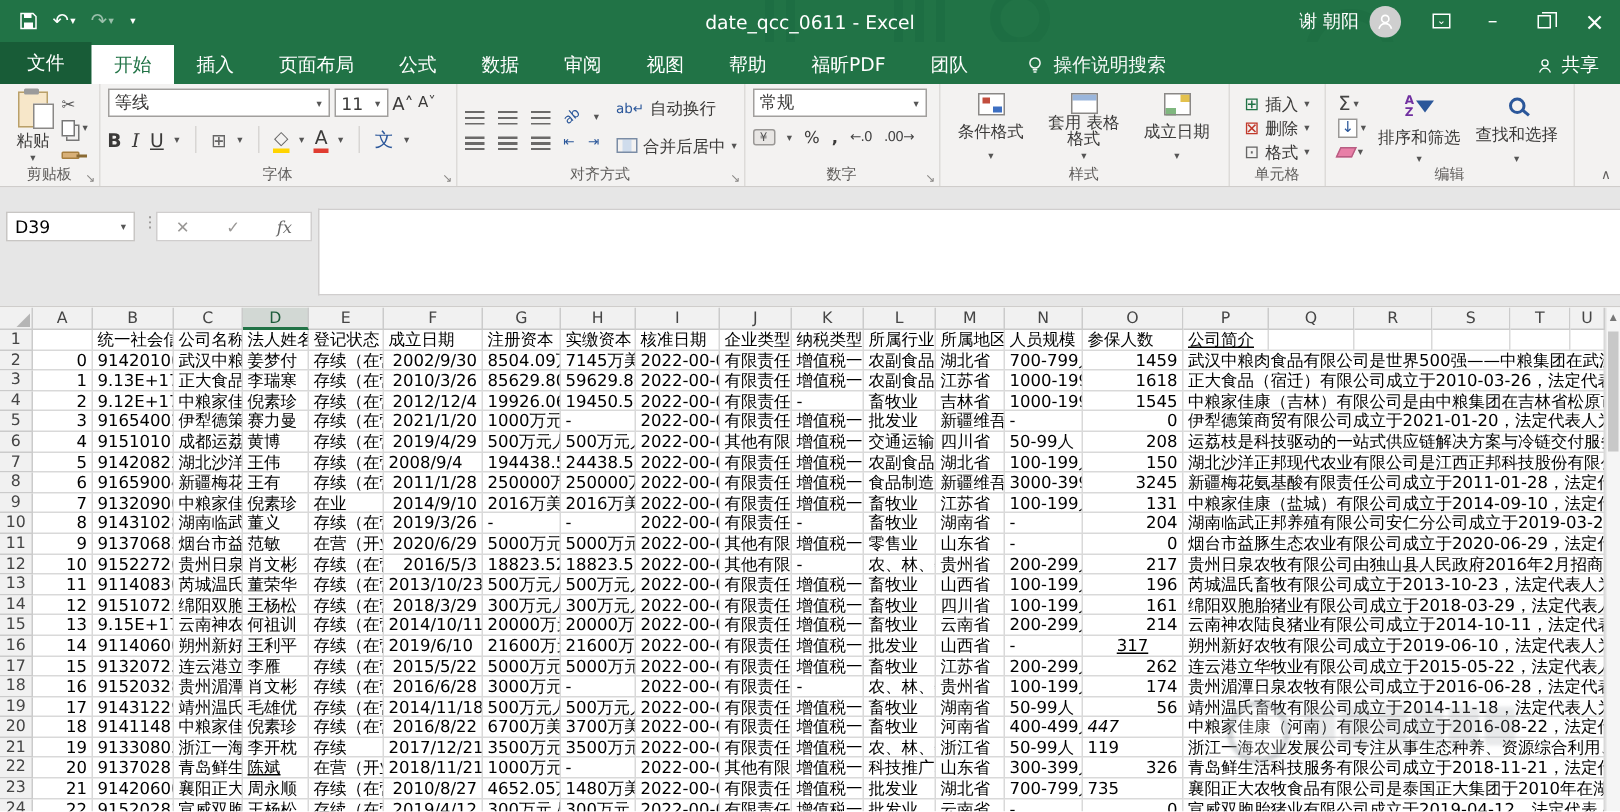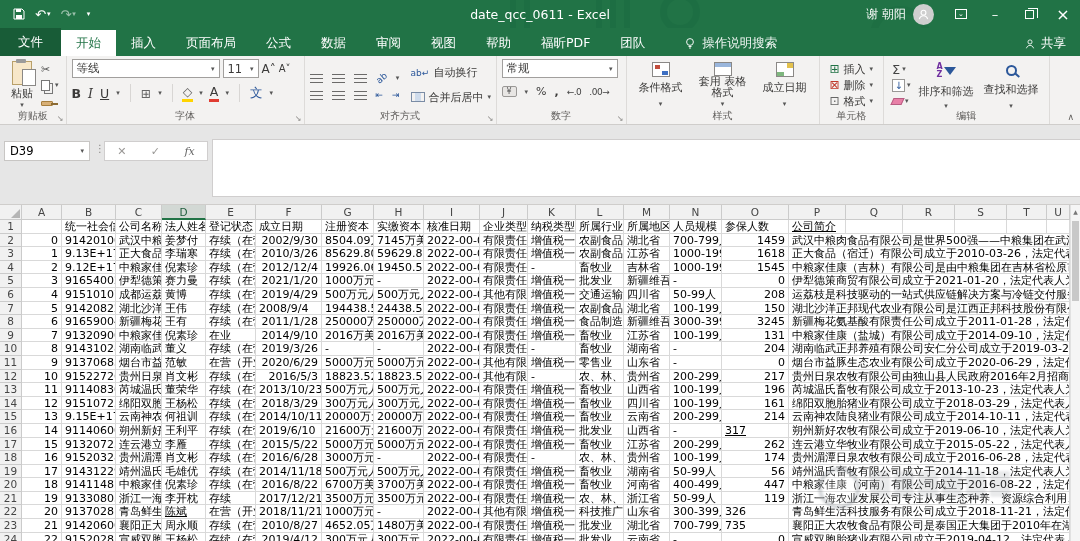--- a/index.html
+++ b/index.html
@@ -777,21 +777,21 @@
           <div class="gcell" style="width: 50px;">存续（在营）</div>
           <div class="gcell" style="width: 66px; text-align: left;">2019/6/10</div>
           <div class="gcell" style="width: 52px;">21600万元人民币</div>
           <div class="gcell" style="width: 50px;">21600万元人民币</div>
           <div class="gcell" style="width: 56px;">2022-00-00</div>
           <div class="gcell" style="width: 48px;">有限责任公司</div>
           <div class="gcell" style="width: 48px;">增值税一般纳税人</div>
           <div class="gcell" style="width: 48px;">批发业</div>
           <div class="gcell" style="width: 46px;">山西省</div>
           <div class="gcell" style="width: 52px;">-</div>
-          <div class="gcell" style="width: 67px; text-align: left; text-decoration: underline;">317</div>
+          <div class="gcell" style="width: 67px; text-align: center; text-decoration: underline;">317</div>
           <div class="gcell" style="width: 281px;">朔州新好农牧有限公司成立于2019-06-10，法定代表人为王利</div>
         </div>
         <div class="g-row">
           <div class="gcell gut" style="width: 22px;">17</div>
           <div class="gcell" style="width: 40px; text-align: right;">15</div>
           <div class="gcell" style="width: 54px;">913207233</div>
           <div class="gcell" style="width: 46px;">连云港立华牧业有限公司</div>
           <div class="gcell" style="width: 44px;">李雁</div>
           <div class="gcell" style="width: 50px;">存续（在营）</div>
           <div class="gcell" style="width: 66px; text-align: right;">2015/5/22</div>
@@ -853,59 +853,59 @@
           <div class="gcell" style="width: 50px;">存续（在营）</div>
           <div class="gcell" style="width: 66px; text-align: right;">2016/8/22</div>
           <div class="gcell" style="width: 52px;">6700万美元</div>
           <div class="gcell" style="width: 50px;">3700万美元</div>
           <div class="gcell" style="width: 56px;">2022-00-00</div>
           <div class="gcell" style="width: 48px;">有限责任公司</div>
           <div class="gcell" style="width: 48px;">增值税一般纳税人</div>
           <div class="gcell" style="width: 48px;">畜牧业</div>
           <div class="gcell" style="width: 46px;">河南省</div>
           <div class="gcell" style="width: 52px;">400-499人</div>
-          <div class="gcell" style="width: 67px; text-align: right;">447</div>
+          <div class="gcell" style="width: 67px;  font-style: italic;">447</div>
           <div class="gcell" style="width: 281px;">中粮家佳康（河南）有限公司成立于2016-08-22，法定代表人</div>
         </div>
         <div class="g-row">
           <div class="gcell gut" style="width: 22px;">21</div>
           <div class="gcell" style="width: 40px; text-align: right;">19</div>
           <div class="gcell" style="width: 54px;">913308031</div>
           <div class="gcell" style="width: 46px;">浙江一海农业发展有限公司</div>
           <div class="gcell" style="width: 44px;">李开枕</div>
           <div class="gcell" style="width: 50px;">存续</div>
           <div class="gcell" style="width: 66px; text-align: right;">2017/12/21</div>
           <div class="gcell" style="width: 52px;">3500万元人民币</div>
           <div class="gcell" style="width: 50px;">3500万元人民币</div>
           <div class="gcell" style="width: 56px;">2022-00-00</div>
           <div class="gcell" style="width: 48px;">有限责任公司</div>
           <div class="gcell" style="width: 48px;">增值税一般纳税人</div>
           <div class="gcell" style="width: 48px;">农、林、牧、渔业</div>
           <div class="gcell" style="width: 46px;">浙江省</div>
           <div class="gcell" style="width: 52px;">50-99人</div>
-          <div class="gcell" style="width: 67px; text-align: right;">119</div>
+          <div class="gcell" style="width: 67px; text-align: left;">119</div>
           <div class="gcell" style="width: 281px;">浙江一海农业发展公司专注从事生态种养、资源综合利用、</div>
         </div>
         <div class="g-row">
           <div class="gcell gut" style="width: 22px;">22</div>
           <div class="gcell" style="width: 40px; text-align: right;">20</div>
           <div class="gcell" style="width: 54px;">913702811</div>
           <div class="gcell" style="width: 46px;">青岛鲜生活科技服务有限公司</div>
           <div class="gcell" style="width: 44px; text-decoration: underline;">陈斌</div>
           <div class="gcell" style="width: 50px;">在营（开业）</div>
           <div class="gcell" style="width: 66px; text-align: right;">2018/11/21</div>
           <div class="gcell" style="width: 52px;">1000万元人民币</div>
           <div class="gcell" style="width: 50px;">-</div>
           <div class="gcell" style="width: 56px;">2022-00-00</div>
           <div class="gcell" style="width: 48px;">其他有限责任公司</div>
           <div class="gcell" style="width: 48px;">增值税一般纳税人</div>
           <div class="gcell" style="width: 48px;">科技推广和应用服务业</div>
           <div class="gcell" style="width: 46px;">山东省</div>
           <div class="gcell" style="width: 52px;">300-399人</div>
-          <div class="gcell" style="width: 67px; ">326</div>
+          <div class="gcell" style="width: 67px; text-align: right;">326</div>
           <div class="gcell" style="width: 281px;">青岛鲜生活科技服务有限公司成立于2018-11-21，法定代表人</div>
         </div>
         <div class="g-row">
           <div class="gcell gut" style="width: 22px;">23</div>
           <div class="gcell" style="width: 40px; text-align: right;">21</div>
           <div class="gcell" style="width: 54px;">914206005</div>
           <div class="gcell" style="width: 46px;">襄阳正大农牧食品有限公司</div>
           <div class="gcell" style="width: 44px;">周永顺</div>
           <div class="gcell" style="width: 50px;">存续（在营）</div>
           <div class="gcell" style="width: 66px; text-align: right;">2010/8/27</div>

